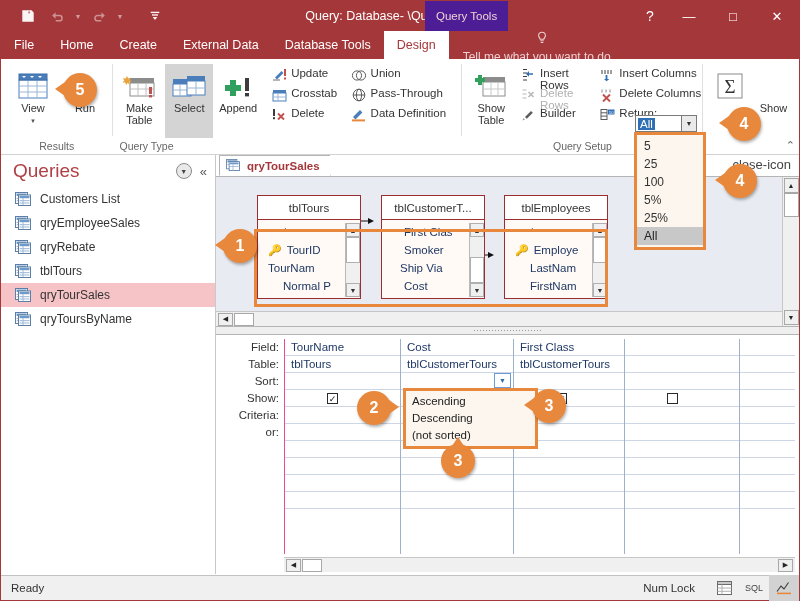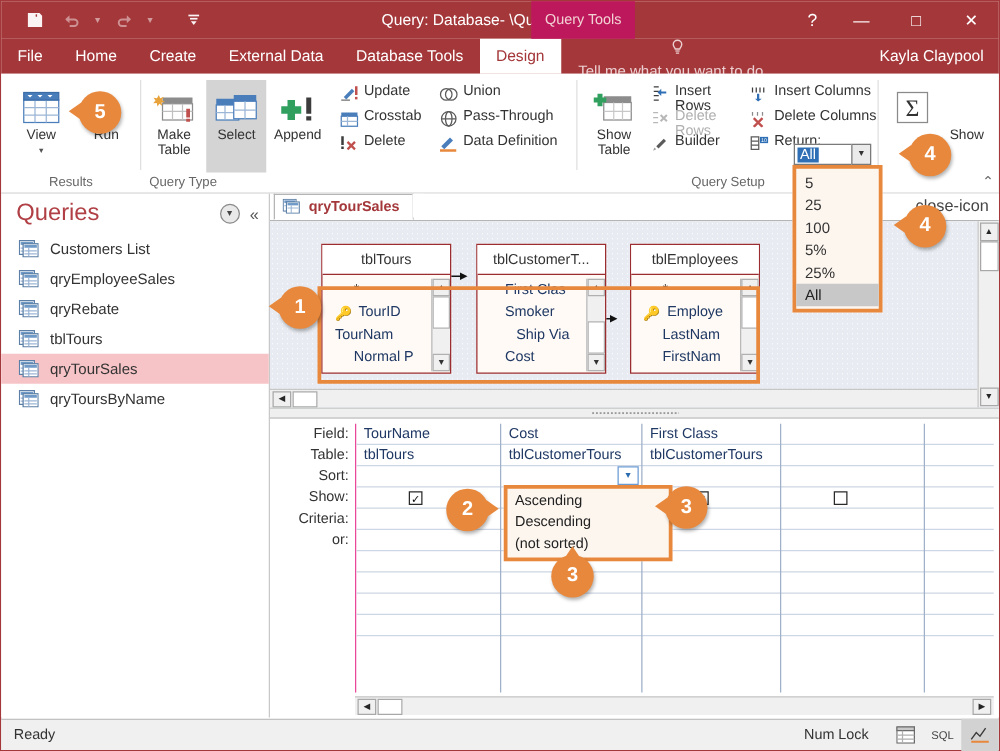--- a/index.html
+++ b/index.html
@@ -27,21 +27,21 @@
   .qat-btn.dim { opacity:.45; }
   .qat-caret { width:10px; height:22px; display:flex; align-items:center; justify-content:center;
                font-size:7px; opacity:.5; }
   .title-text {
     position:absolute; left:0; right:0; top:0; height:30px;
     display:flex; align-items:center; justify-content:center;
     font-size:12.5px; pointer-events:none;
   }
   .ctx-tab {
     position:absolute; left:424px; top:0; height:30px; padding:0 11px;
-    display:flex; align-items:center; background:#be185d; color:#f2d3d4; font-size:11.5px;
+    display:flex; align-items:center; background:#4c1d95; color:#f2d3d4; font-size:11.5px;
     z-index:3;
   }
   .win-ctl { position:absolute; right:0; top:0; height:30px; display:flex; align-items:center; z-index:4;}
   .win-btn { width:44px; height:30px; display:flex; align-items:center; justify-content:center;
              color:#fff; font-size:13px; }
   .win-btn.help { width:34px; font-size:14px; }
 
   
   .tabbar { height:28px; background:#a4373a; position:relative; display:flex; align-items:stretch; }
   .tab { padding:0 13px; display:flex; align-items:center; color:#fff; font-size:12.5px; }
@@ -256,21 +256,20 @@
     <div class="tellme">
       <span class="bulb">
         <svg width="12" height="14" viewBox="0 0 12 14">
             <path fill="none" stroke="#eccfd0" stroke-width="1.1" d="M6 1.2a3.4 3.4 0 013.4 3.4c0 1.6-1.3 2.4-1.6 3.6H4.2C3.9 7 2.6 6.2 2.6 4.6A3.4 3.4 0 016 1.2z"></path>
             <rect x="4.3" y="9.3" width="3.4" height="1" fill="#eccfd0"></rect>
             <rect x="4.7" y="11" width="2.6" height="1" fill="#eccfd0"></rect>
           </svg>
       </span>
       <span>Tell me what you want to do...</span>
     </div>
-    <div class="userbar">Kayla Claypool</div>
   </div>
 
   <div class="ribbon">
 
     <div class="rgroup" style="width:112px;">
       <div class="rgroup-body">
         <div class="bigbtn" style="margin-left:6px;">
           <span class="ic">
             <svg width="34" height="30" viewBox="0 0 34 30">
               <rect x="3" y="2" width="28" height="6" fill="#4a7ebb"></rect>
@@ -663,21 +662,21 @@
 
         <div class="tbl" style="left:165px; top:18px;">
           <div class="tbl-head">tblCustomerT...</div>
           <div class="tbl-body">
             <div class="fld" style="padding-left:22px;">
               <span>First Clas</span>
             </div>
             <div class="fld" style="padding-left:22px;">
               <span>Smoker</span>
             </div>
-            <div class="fld" style="padding-left:31px;">
+            <div class="fld" style="padding-left:18px;">
               <span>Ship Via</span>
             </div>
             <div class="fld" style="padding-left:22px;">
               <span>Cost</span>
             </div>
             <div class="vsb">
               <div class="vsb-btn">▲</div>
               <div class="vsb-track"></div>
               <div class="vsb-thumb"></div>
               <div class="vsb-btn">▼</div>

